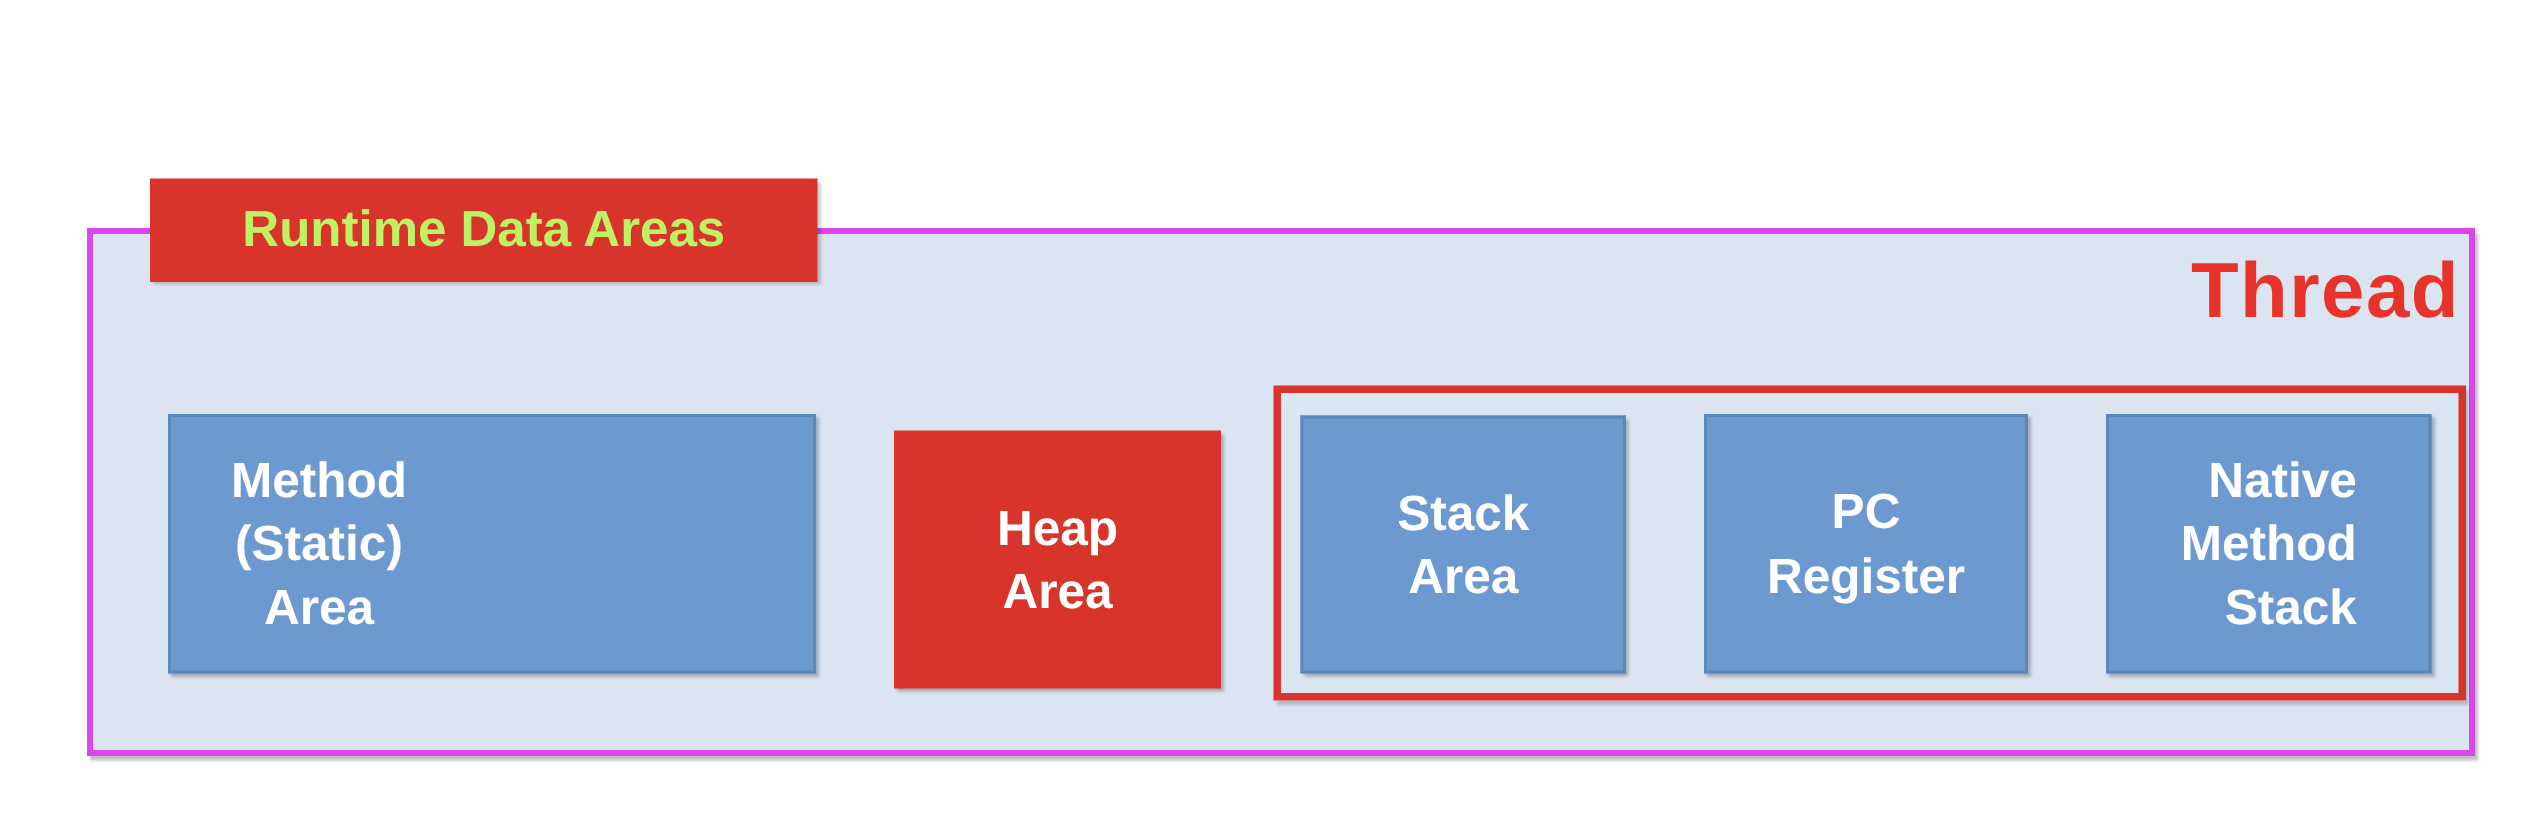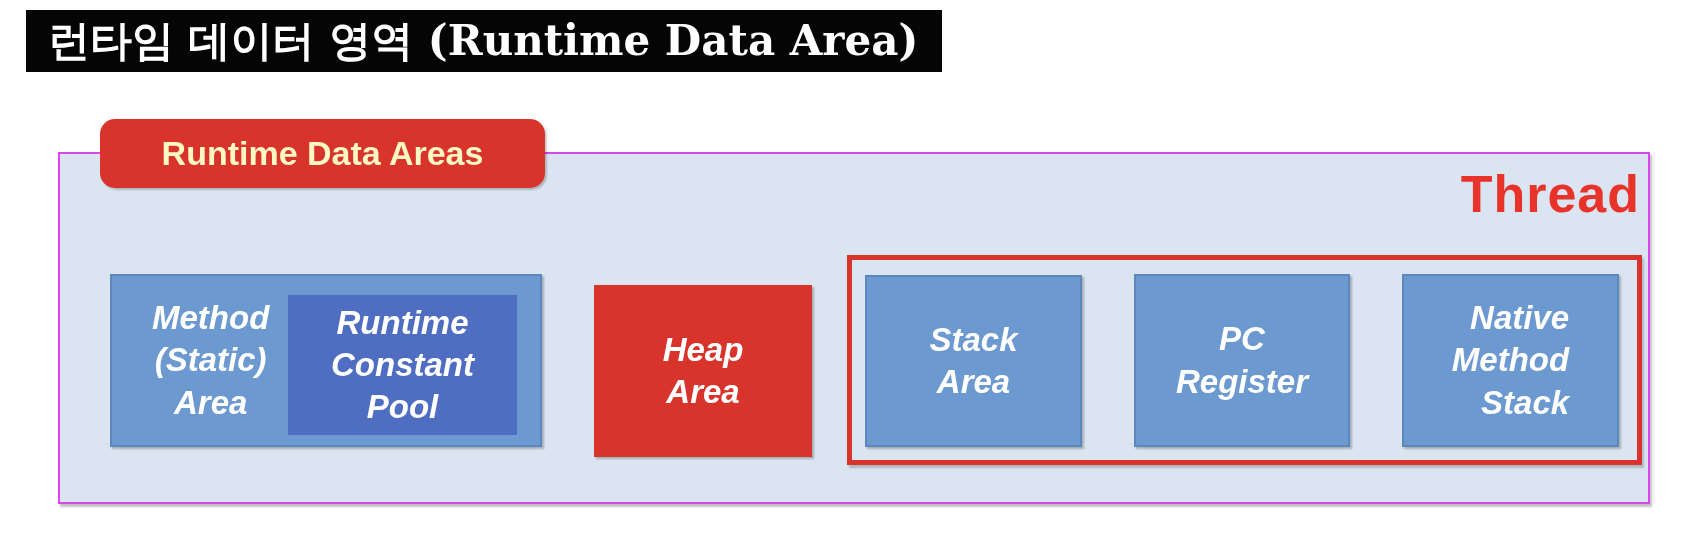--- a/index.html
+++ b/index.html
@@ -33,41 +33,39 @@
   }
   
   .rda-container {
     position: absolute;
     left: 58px;
     top: 152px;
     width: 1592px;
     height: 352px;
     box-sizing: border-box;
     background: #dbe5f1;
-    border: 2px solid #d946ef;
+    border: 4px solid #d946ef;
     box-shadow: 2px 3px 2px rgba(0,0,0,0.25);
-    font-style: italic;
   }
   
   .runtime-label {
     position: absolute;
     left: 100px;
     top: 119px;
     width: 445px;
     height: 69px;
     background: #d8342c;
-    color: #fef9c3;
+    color: #bef264;
     font-size: 34px;
     font-weight: bold;
     display: flex;
     align-items: center;
     justify-content: center;
     box-shadow: 2px 2px 2px rgba(0,0,0,0.2);
     z-index: 3;
-    border-radius: 15px;
   }
   
   .thread-label {
     position: absolute;
     left: 845px;
     top: 164px;
     width: 795px;
     text-align: right;
     color: #e8332a;
     font-size: 52px;
@@ -120,35 +118,31 @@
     border: 5px solid #d8342c;
     background: transparent;
     box-shadow: 2px 3px 2px rgba(0,0,0,0.2);
   }
 </style>
 </head>
 <body>
 
 <div class="stage">
 
-  <div class="title-badge">런타임 데이터 영역 (Runtime Data Area)</div>
 
   <div class="runtime-label">Runtime Data Areas</div>
 
   <div class="thread-label">Thread</div>
 
   <div class="rda-container">
 
     <div class="mem-box blue box-method">Method
 (Static)
 Area</div>
 
-    <div class="mem-box dark-blue box-rcp">Runtime
-Constant
-Pool</div>
 
     <div class="mem-box red box-heap">Heap
 Area</div>
 
     <div class="thread-outline"></div>
 
     <div class="mem-box blue box-stack">Stack
 Area</div>
 
     <div class="mem-box blue box-pc">PC

